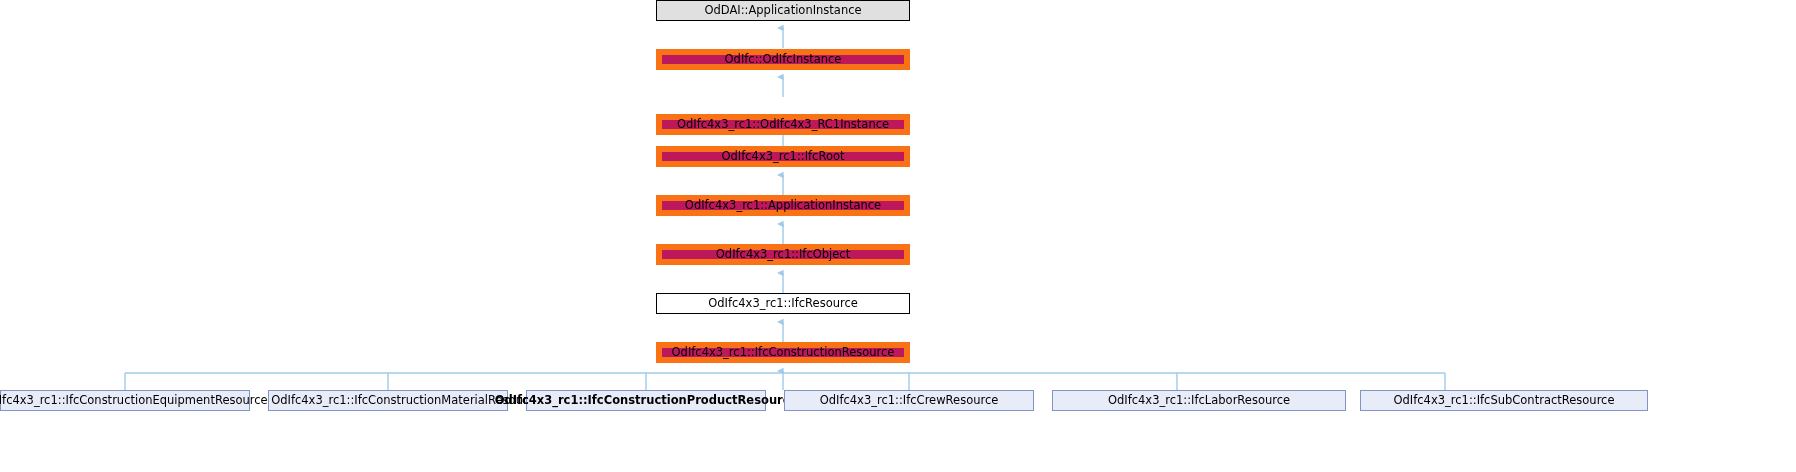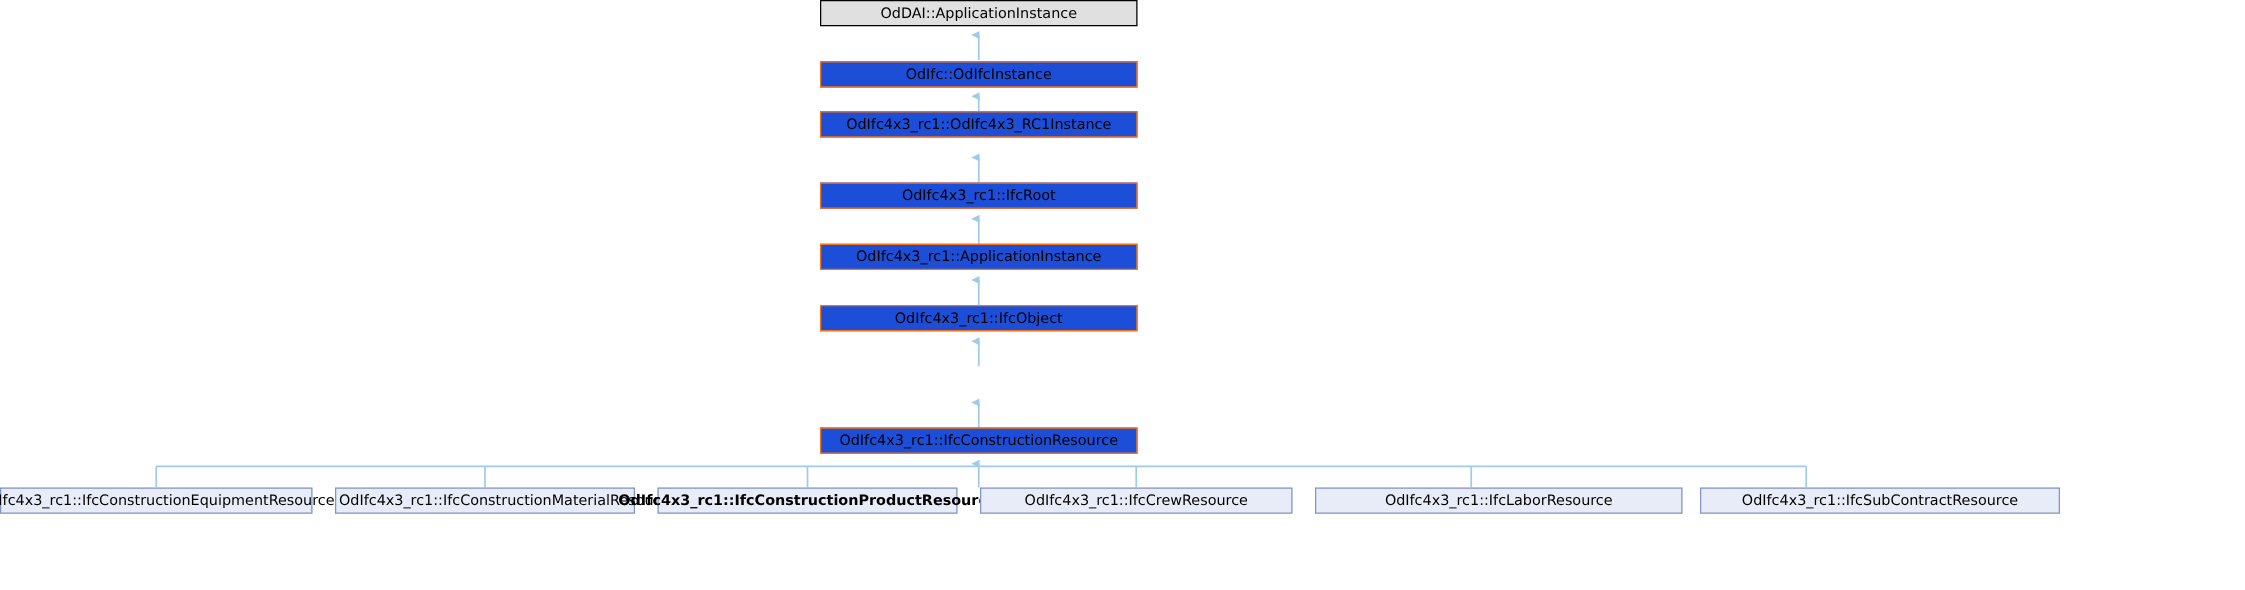--- a/index.html
+++ b/index.html
@@ -20,22 +20,22 @@
     display:flex;align-items:center;justify-content:center;
     font-size:11.5px;
     line-height:1;
     color:#000000;
     white-space:nowrap;
     letter-spacing:0px;
     z-index:3;
   }
   .node.chain{
     left:656px;width:254px;height:21px;
-    background:#1d4ed8;
-    border:1px solid #f97316;
+    background:#be185d;
+    border:6px solid #f97316;
   }
   .node.root{
     background:#e0e0e0;
     border:1px solid #000000;
   }
   .node.focus{
     background:#ffffff;
     border:1px solid #000000;
   }
   .node.leaf{
@@ -80,36 +80,39 @@
   </svg>
 
   <div class="node chain root" style="top:0px;">
     <span>OdDAI::ApplicationInstance</span>
   </div>
 
   <div class="node chain" style="top:49px;">
     <span>OdIfc::OdIfcInstance</span>
   </div>
 
-  <div class="node chain" style="top:89px;align-items:center;">
+  <div class="node chain" style="top:114px;align-items:center;">
     <span>OdIfc4x3_rc1::OdIfc4x3_RC1Instance</span>
   </div>
 
   <div class="node chain" style="top:146px;">
     <span>OdIfc4x3_rc1::IfcRoot</span>
   </div>
 
   <div class="node chain" style="top:195px;">
     <span>OdIfc4x3_rc1::ApplicationInstance</span>
   </div>
 
   <div class="node chain" style="top:244px;">
     <span>OdIfc4x3_rc1::IfcObject</span>
   </div>
 
+  <div class="node chain focus" style="top:293px;">
+    <span>OdIfc4x3_rc1::IfcResource</span>
+  </div>
 
   <div class="node chain" style="top:342px;">
     <span>OdIfc4x3_rc1::IfcConstructionResource</span>
   </div>
 
   <div class="node leaf" style="left:0px;width:250px;">
     <span>OdIfc4x3_rc1::IfcConstructionEquipmentResource</span>
   </div>
 
   <div class="node leaf" style="left:268px;width:240px;padding-left:36px;">

